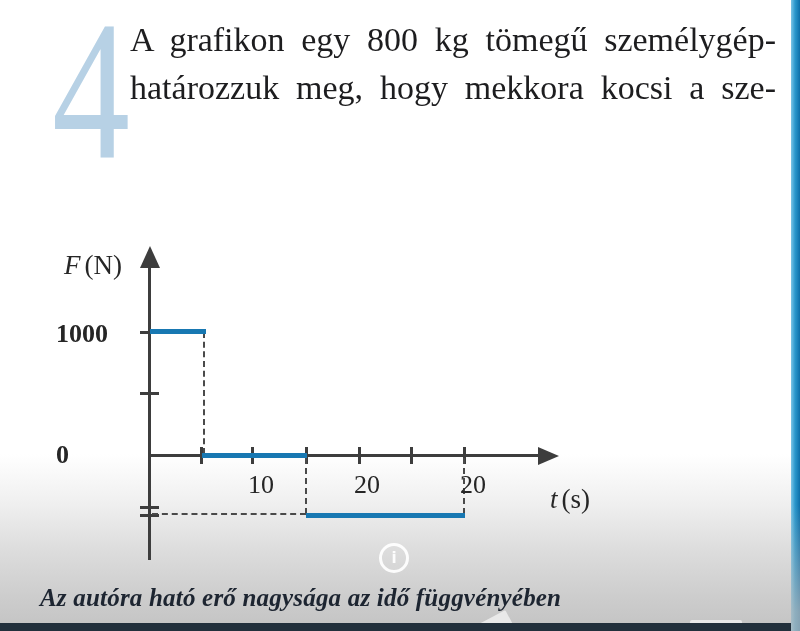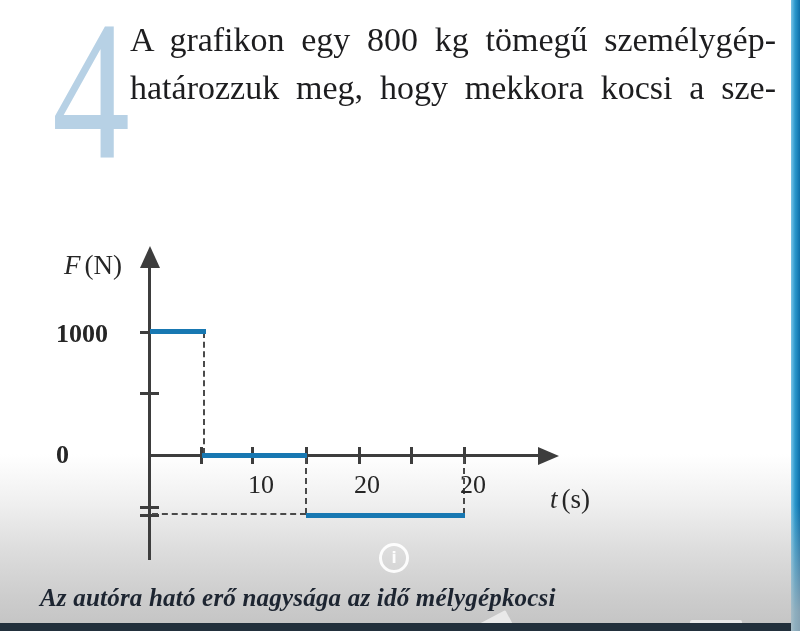--- a/index.html
+++ b/index.html
@@ -105,21 +105,21 @@
     <div class="num center" style="left:446px;width:40px;top:230px">20</div>
 
     <div class="axis-label" style="left:52px;top:10px;width:82px;text-align:center">
       <span class="sym">F</span><span>(N)</span>
     </div>
     <div class="axis-label" style="left:550px;top:244px">
       <span class="sym">t</span><span>(s)</span>
     </div>
   </div>
 
-  <div class="caption">Az autóra ható erő nagysága az idő mélygépkocsi</div>
+  <div class="caption">Az autóra ható erő nagysága az idő függvényében</div>
 
   <div class="info">
     <span>i</span>
   </div>
 
   <div class="frag circle"></div>
   <div class="frag slant"></div>
   <div class="frag r1"></div>
   <div class="frag r2"></div>
 

